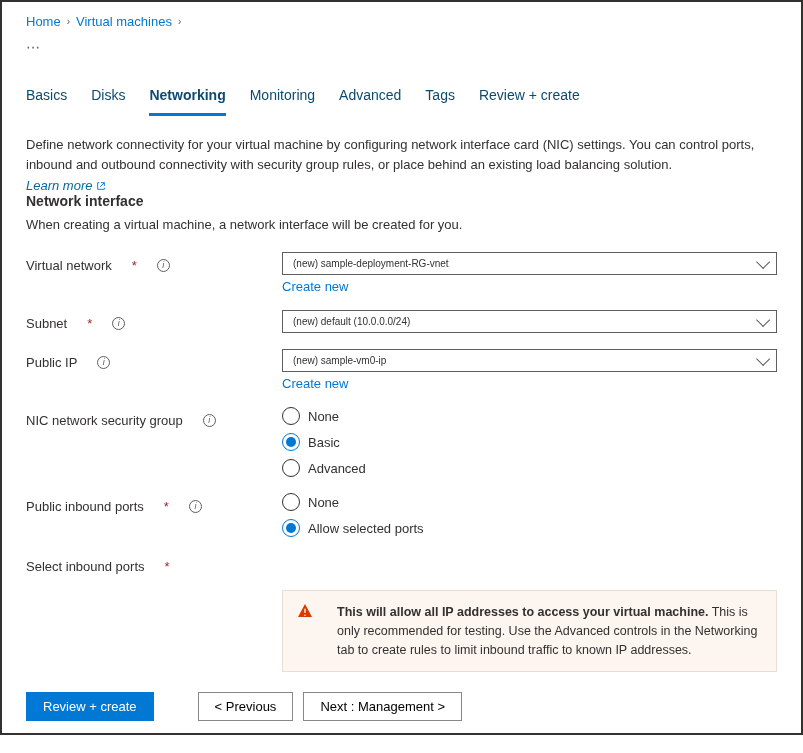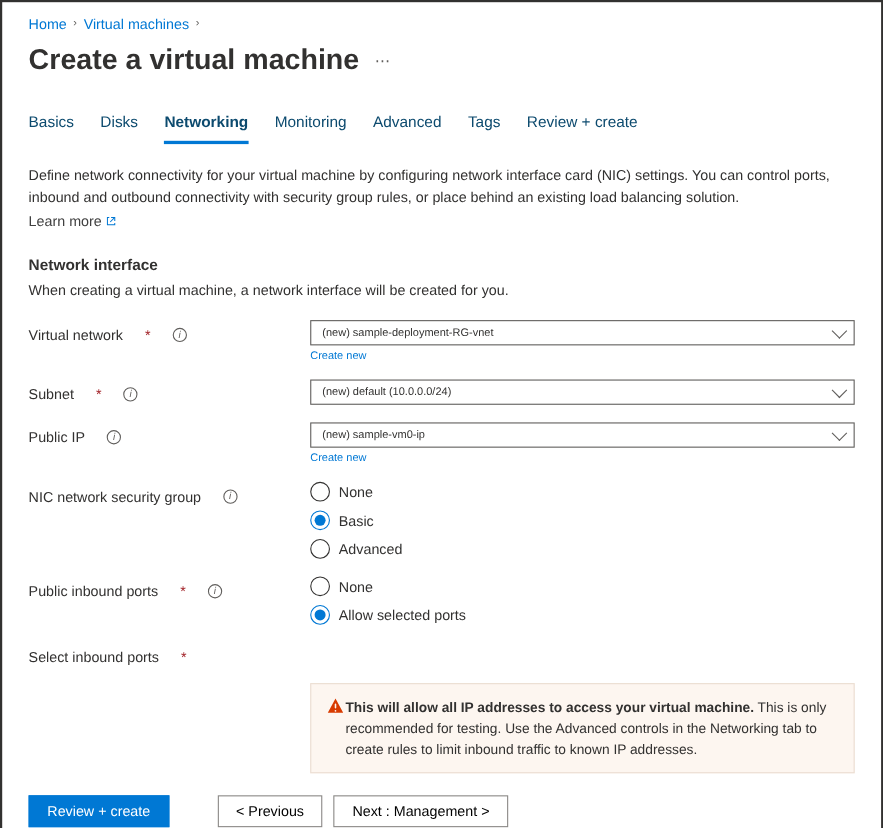--- a/index.html
+++ b/index.html
@@ -66,27 +66,27 @@
       border-bottom: 3px solid #0078d4;
       text-align: right;
     }
     .description {
       font-size: 13px;
       color: #323130;
       line-height: 1.5;
       margin-bottom: 4px;
     }
     .learn-more {
-      color: #404040;
+      color: #0369a1;
       text-decoration: none;
       cursor: pointer;
       display: inline-flex;
       align-items: center;
       gap: 4px;
-      margin-bottom: 24px;
+      font-style: italic;
     }
     .section-heading {
       font-weight: 600;
       font-size: 14px;
       margin-bottom: 8px;
     }
     .section-sub {
       font-size: 13px;
       margin-bottom: 20px;
     }
@@ -140,21 +140,21 @@
       position: absolute;
       right: 10px;
       width: 9px;
       height: 9px;
       border-right: 1px solid #605e5c;
       border-bottom: 1px solid #605e5c;
       transform: rotate(45deg) translateY(-3px);
     }
     .create-new {
       color: #0078d4;
-      font-size: 10px;
+      font-size: 13px;
       text-decoration: none;
       cursor: pointer;
       display: inline-block;
       margin-top: 4px;
     }
     .radio-group {
       display: flex;
       flex-direction: column;
       gap: 8px;
     }
@@ -183,21 +183,21 @@
       height: 10px;
       background: #0078d4;
       border-radius: 50%;
     }
     .warning-box {
       background: #fdf6f0;
       border: 1px solid #eaddd1;
       padding: 12px 14px;
       margin-left: 256px;
       display: flex;
-      gap: 1px;
+      gap: 24px;
       font-size: 12.5px;
       line-height: 1.5;
       margin-bottom: 20px;
     }
     .warn-icon {
       color: #d83b01;
       flex-shrink: 0;
     }
     .footer-buttons {
       display: flex;
@@ -232,21 +232,20 @@
 
 
 <div class="breadcrumb">
   <a>Home</a>
   <span class="chev">›</span>
   <a>Virtual machines</a>
   <span class="chev">›</span>
 </div>
 
 <div class="page-title-row">
-  <h1 class="page-title">Create a virtual machine</h1>
   <span class="ellipsis">⋯</span>
 </div>
 
 <div class="tabs">
   <div class="tab">Basics</div>
   <div class="tab">Disks</div>
   <div class="tab active">Networking</div>
   <div class="tab">Monitoring</div>
   <div class="tab">Advanced</div>
   <div class="tab">Tags</div>

